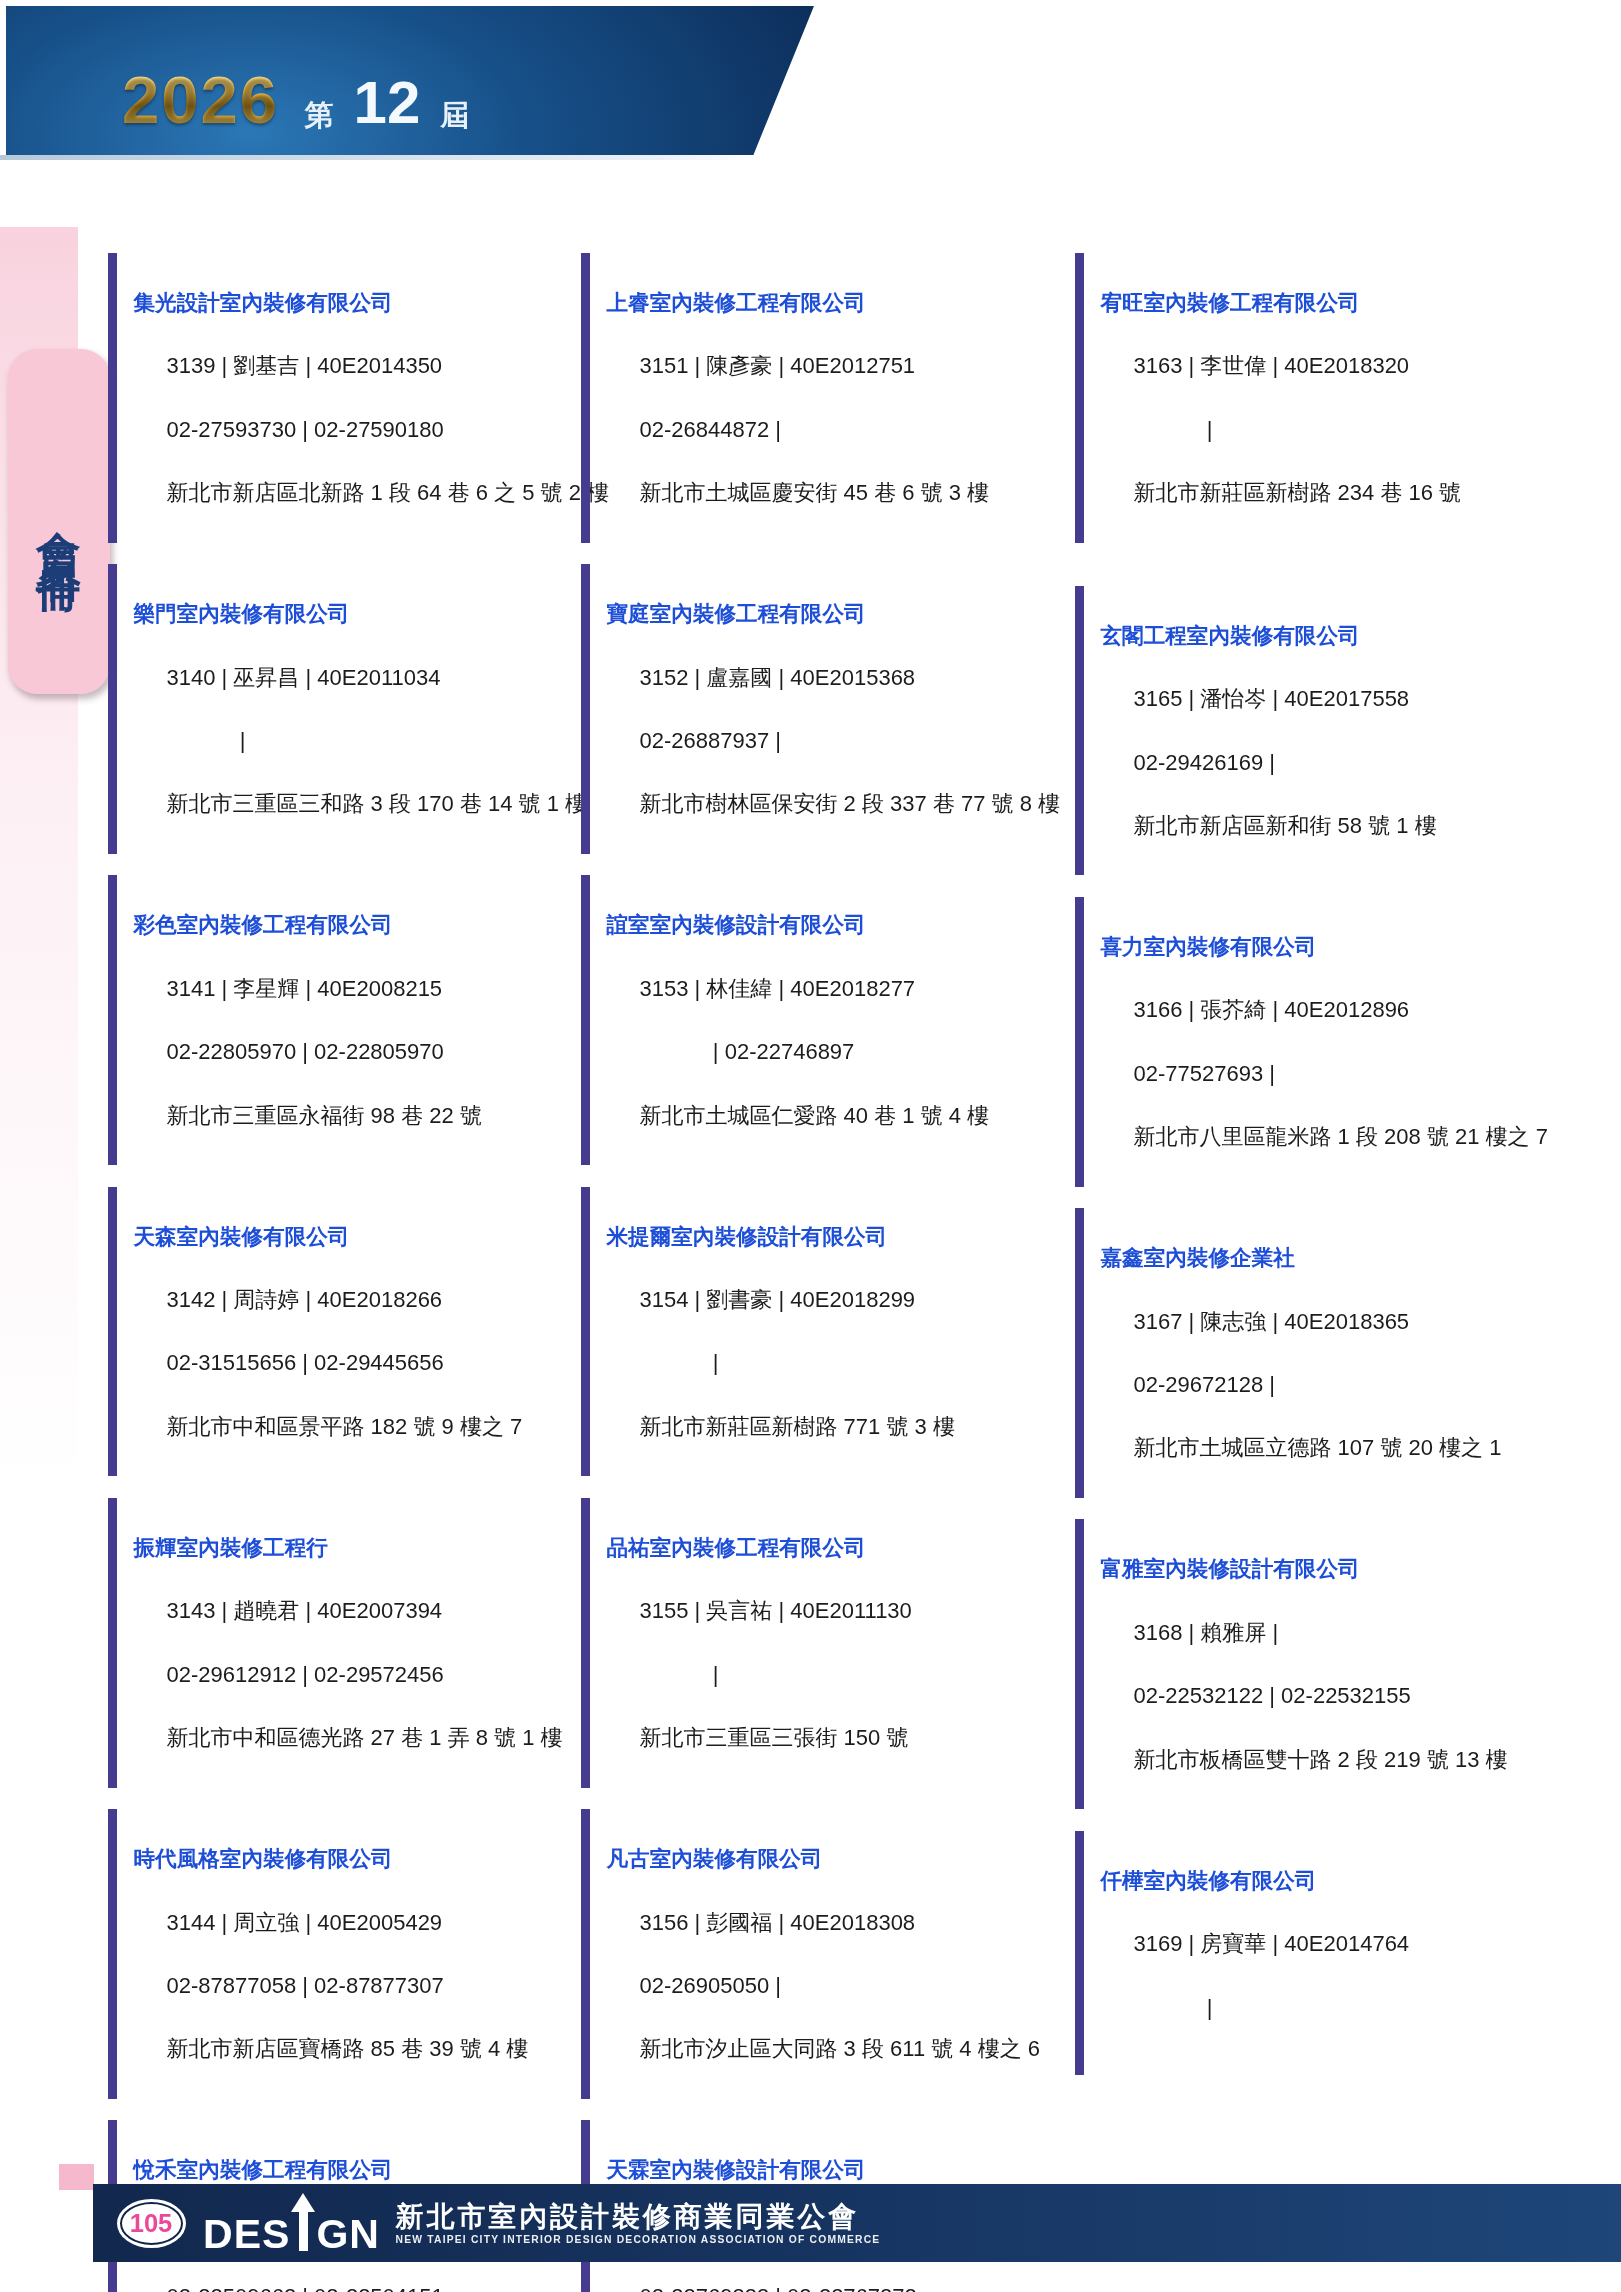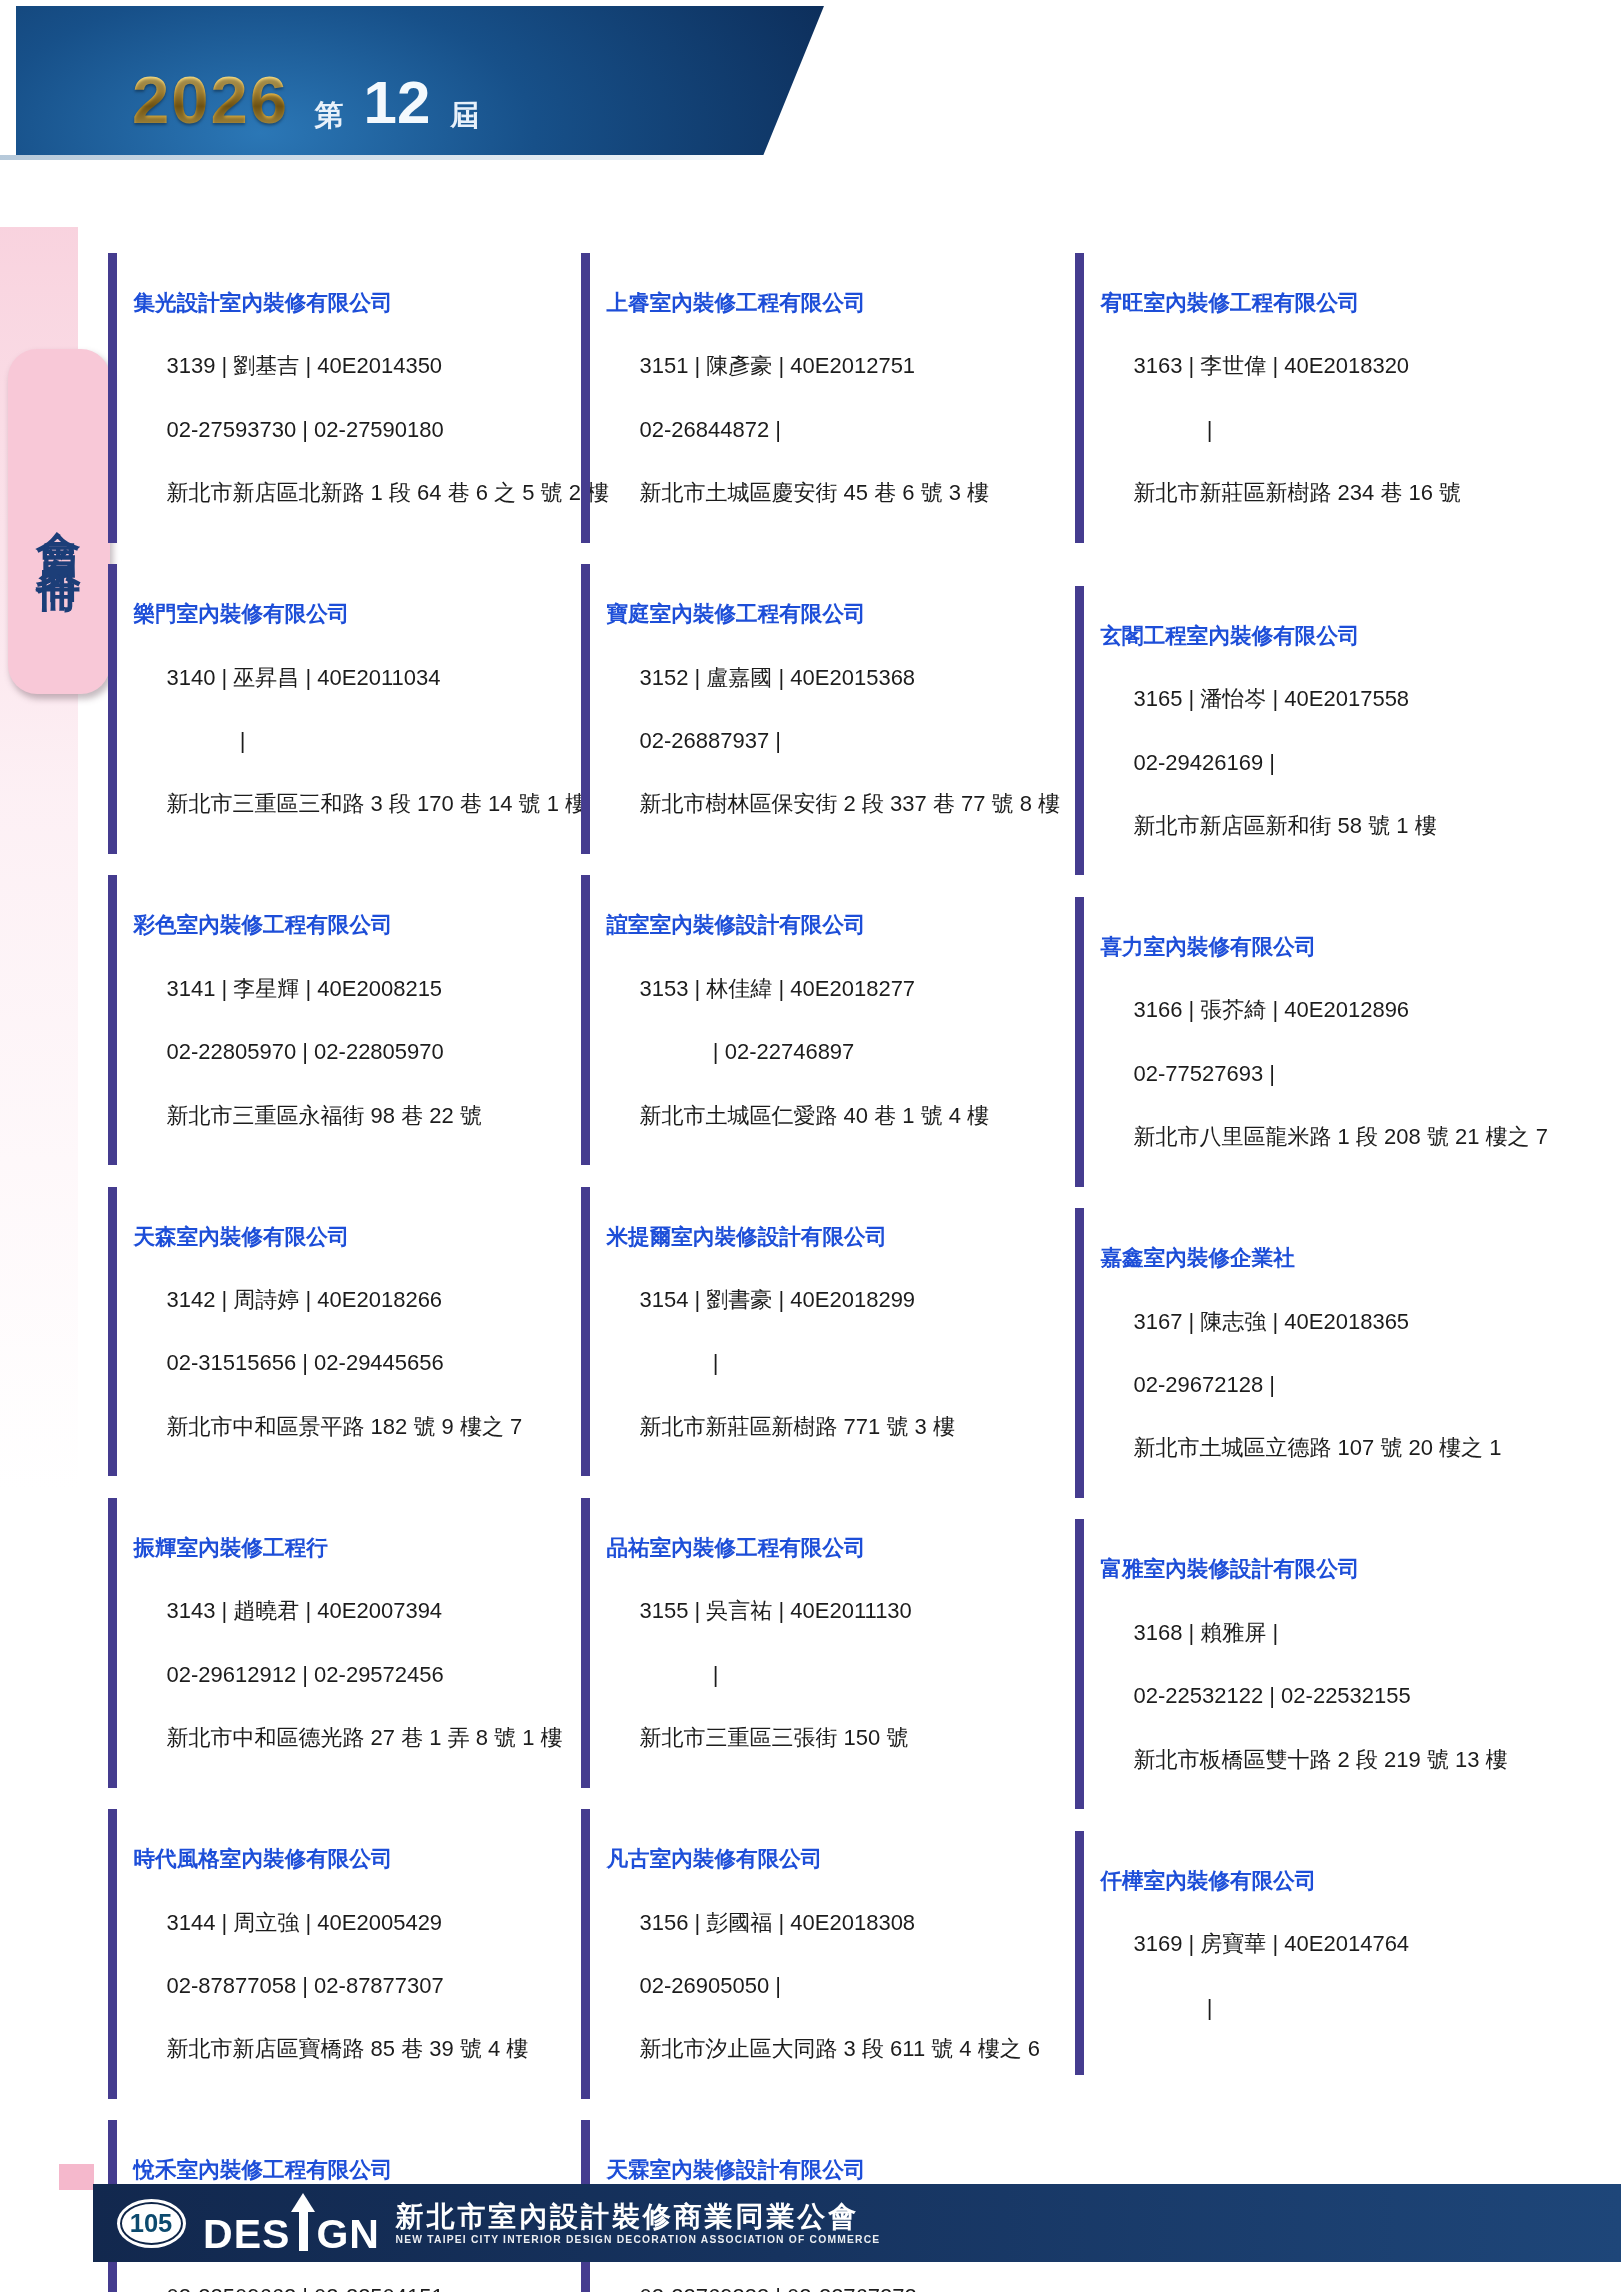--- a/index.html
+++ b/index.html
@@ -1,21 +1,21 @@
 <!DOCTYPE html>
 <html><head>
 <meta charset="utf-8">
 <style>
   html,body{margin:0;padding:0;background:#ffffff;}
   body{font-family:"Liberation Sans","DejaVu Sans",sans-serif;}
   .page{position:relative;width:1621px;height:2293px;background:#ffffff;overflow:hidden;}
 
   
   .banner{
-    position:absolute;left:16px;top:5.9px;width:808px;height:149px;
+    position:absolute;left:6px;top:5.9px;width:808px;height:149px;
     background:radial-gradient(ellipse 608px 314px at 245px 127px,#2b77b6 0%,#175089 45%,#0d2f5c 100%);
     clip-path:polygon(0 0,100% 0,92.5% 100%,0 100%);
     display:flex;align-items:flex-end;padding:0 0 21.6px 116px;box-sizing:border-box;
   }
   .banner-underline{position:absolute;left:0;top:155px;width:765px;height:4.9px;
     background:linear-gradient(90deg,#b6c9da,#e9f0f6 85%,rgba(255,255,255,0));}
   .year{
     font-size:67px;font-weight:800;letter-spacing:2px;line-height:1;
     background:linear-gradient(180deg,#fdeb9a 5%,#f2c14e 38%,#a87d1c 60%,#e9bf52 85%);
     -webkit-background-clip:text;background-clip:text;color:transparent;
@@ -52,21 +52,21 @@
   .footer-pink{position:absolute;left:59px;top:2164px;width:35px;height:25.5px;background:#f5b8cc;}
   .footer{
     position:absolute;left:93px;top:2184px;width:1528px;height:78px;
     background:linear-gradient(90deg,#12284e 0%,#16335f 45%,#1e4679 100%);
     display:flex;align-items:center;padding-left:23.5px;box-sizing:border-box;
   }
   .page-badge{
     width:65px;height:45px;border-radius:50%;background:#ffffff;border:2px solid #ffffff;
     outline:2px solid #0f2547;outline-offset:-5.9px;
     display:flex;align-items:center;justify-content:center;flex:none;
-    font-size:25.5px;font-weight:800;color:#0c4a6e;
+    font-size:25.5px;font-weight:800;color:#ec4899;
   }
   .design-logo{display:flex;align-items:flex-end;margin-left:17.6px;position:relative;height:61px;flex:none;}
   .design-logo .ltrs{font-size:41px;font-weight:800;color:#ffffff;letter-spacing:1px;line-height:39px;font-stretch:condensed;}
   .arrowcol{display:flex;flex-direction:column;align-items:center;margin:0 1px;height:61px;justify-content:flex-start;}
   .arrow-tri{width:0;height:0;border-left:12.7px solid transparent;border-right:12.7px solid transparent;border-bottom:19.6px solid #ffffff;}
   .arrow-stem{width:9.8px;height:39px;background:#ffffff;}
   .org{margin-left:15.7px;display:flex;flex-direction:column;justify-content:space-between;}
   .org-zh{color:#ffffff;font-size:28px;font-weight:800;letter-spacing:2.9px;line-height:31px;}
   .org-en{color:#ffffff;font-size:10.3px;font-weight:700;letter-spacing:1.2px;opacity:.92;margin-top:2.9px;}
 </style>

